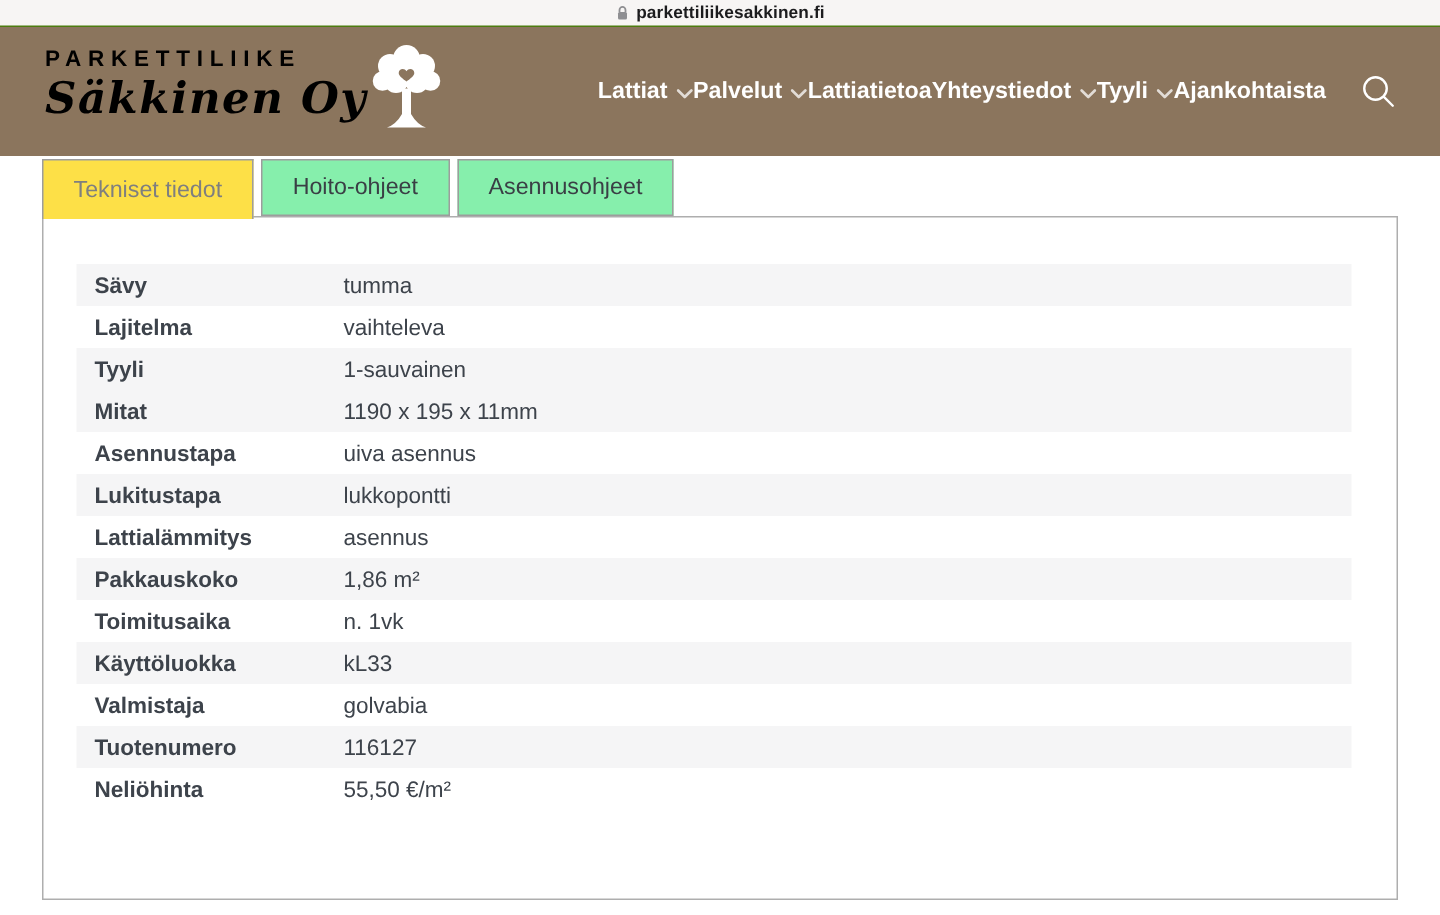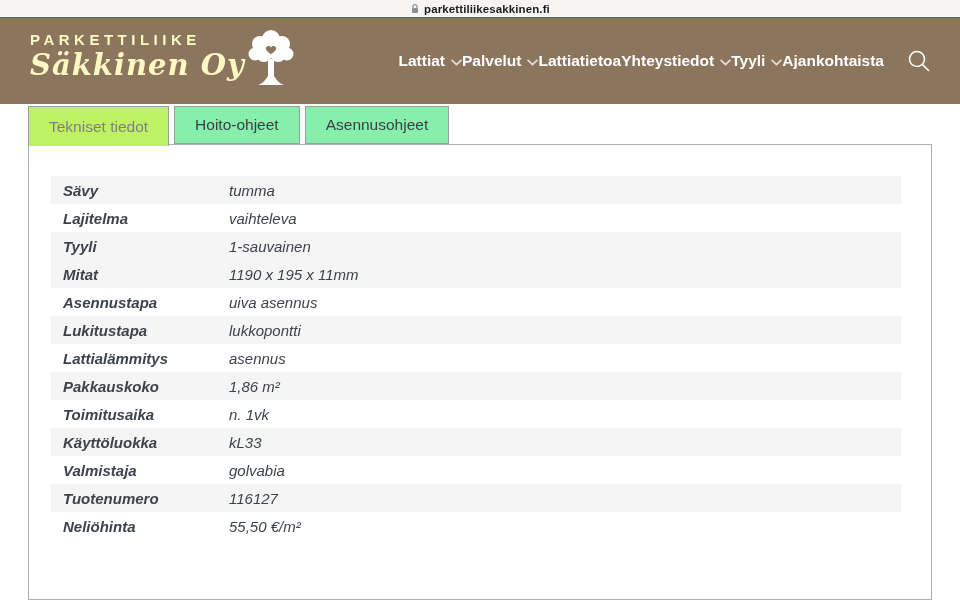--- a/index.html
+++ b/index.html
@@ -16,21 +16,21 @@
     display:flex; align-items:center; justify-content:center; gap:4px;
   }
   .browser-url { font-size:11.5px; font-weight:700; color:#1c1c1e; letter-spacing:.1px; }
 
   
   .site-header {
     height:86px; background:#8b755d;
     display:flex; align-items:center;
   }
   .logo { margin-left:30px; display:flex; align-items:flex-start; gap:3px; cursor:pointer; }
-  .logo-text { display:flex; flex-direction:column; color:#fef9c3; }
+  .logo-text { display:flex; flex-direction:column; color:#000000; }
   .logo-line1 { font-size:15px; font-weight:700; letter-spacing:4.5px; line-height:1.1; }
   .logo-line2 {
     font-family:"DejaVu Serif",serif; font-style:italic; font-weight:700;
     font-size:29px; line-height:1.05; margin-top:1px; letter-spacing:1px;
   }
   .tree { margin-top:-4px; }
   .tree svg { display:block; }
 
   .main-nav { margin-left:auto; display:flex; align-items:center; }
   .nav-item {
@@ -41,33 +41,33 @@
   .search-btn { margin-left:22px; margin-right:27px; cursor:pointer; display:flex; align-items:center; }
 
   
   .tabs { display:flex; gap:5px; margin:2px 0 0 28px; position:relative; z-index:2; }
   .tab {
     height:38px; display:flex; align-items:center; padding:0 20px;
     font-size:15.5px; border:1px solid #9d9d9d; background:#86efac; color:#3a3f45;
     cursor:pointer; white-space:nowrap;
   }
   .tab.active {
-    background:#bef264; border-bottom:none; color:#7f7f7f;
+    background:#fde047; border-bottom:none; color:#7f7f7f;
     height:40px; margin-bottom:-2px;
   }
 
   
   .panel {
     margin:0 28px; height:456px; background:#ffffff;
     border:1px solid #aeaeae; position:relative; z-index:1;
   }
   .spec-table { padding:31px 30px 0 22px; }
   .spec-row {
     display:flex; align-items:center; height:28px;
-    font-size:15px; color:#3d434b;font-style:italic;
+    font-size:15px; color:#3d434b;
   }
   .spec-row.stripe { background:#f5f5f6; }
   .spec-label { width:178px; padding-left:12px; font-weight:700; flex-shrink:0; }
   .spec-value { font-weight:400; }
 </style>
 </head>
 <body>
 
 <div class="browser-bar">
   <span style="display:flex;">

